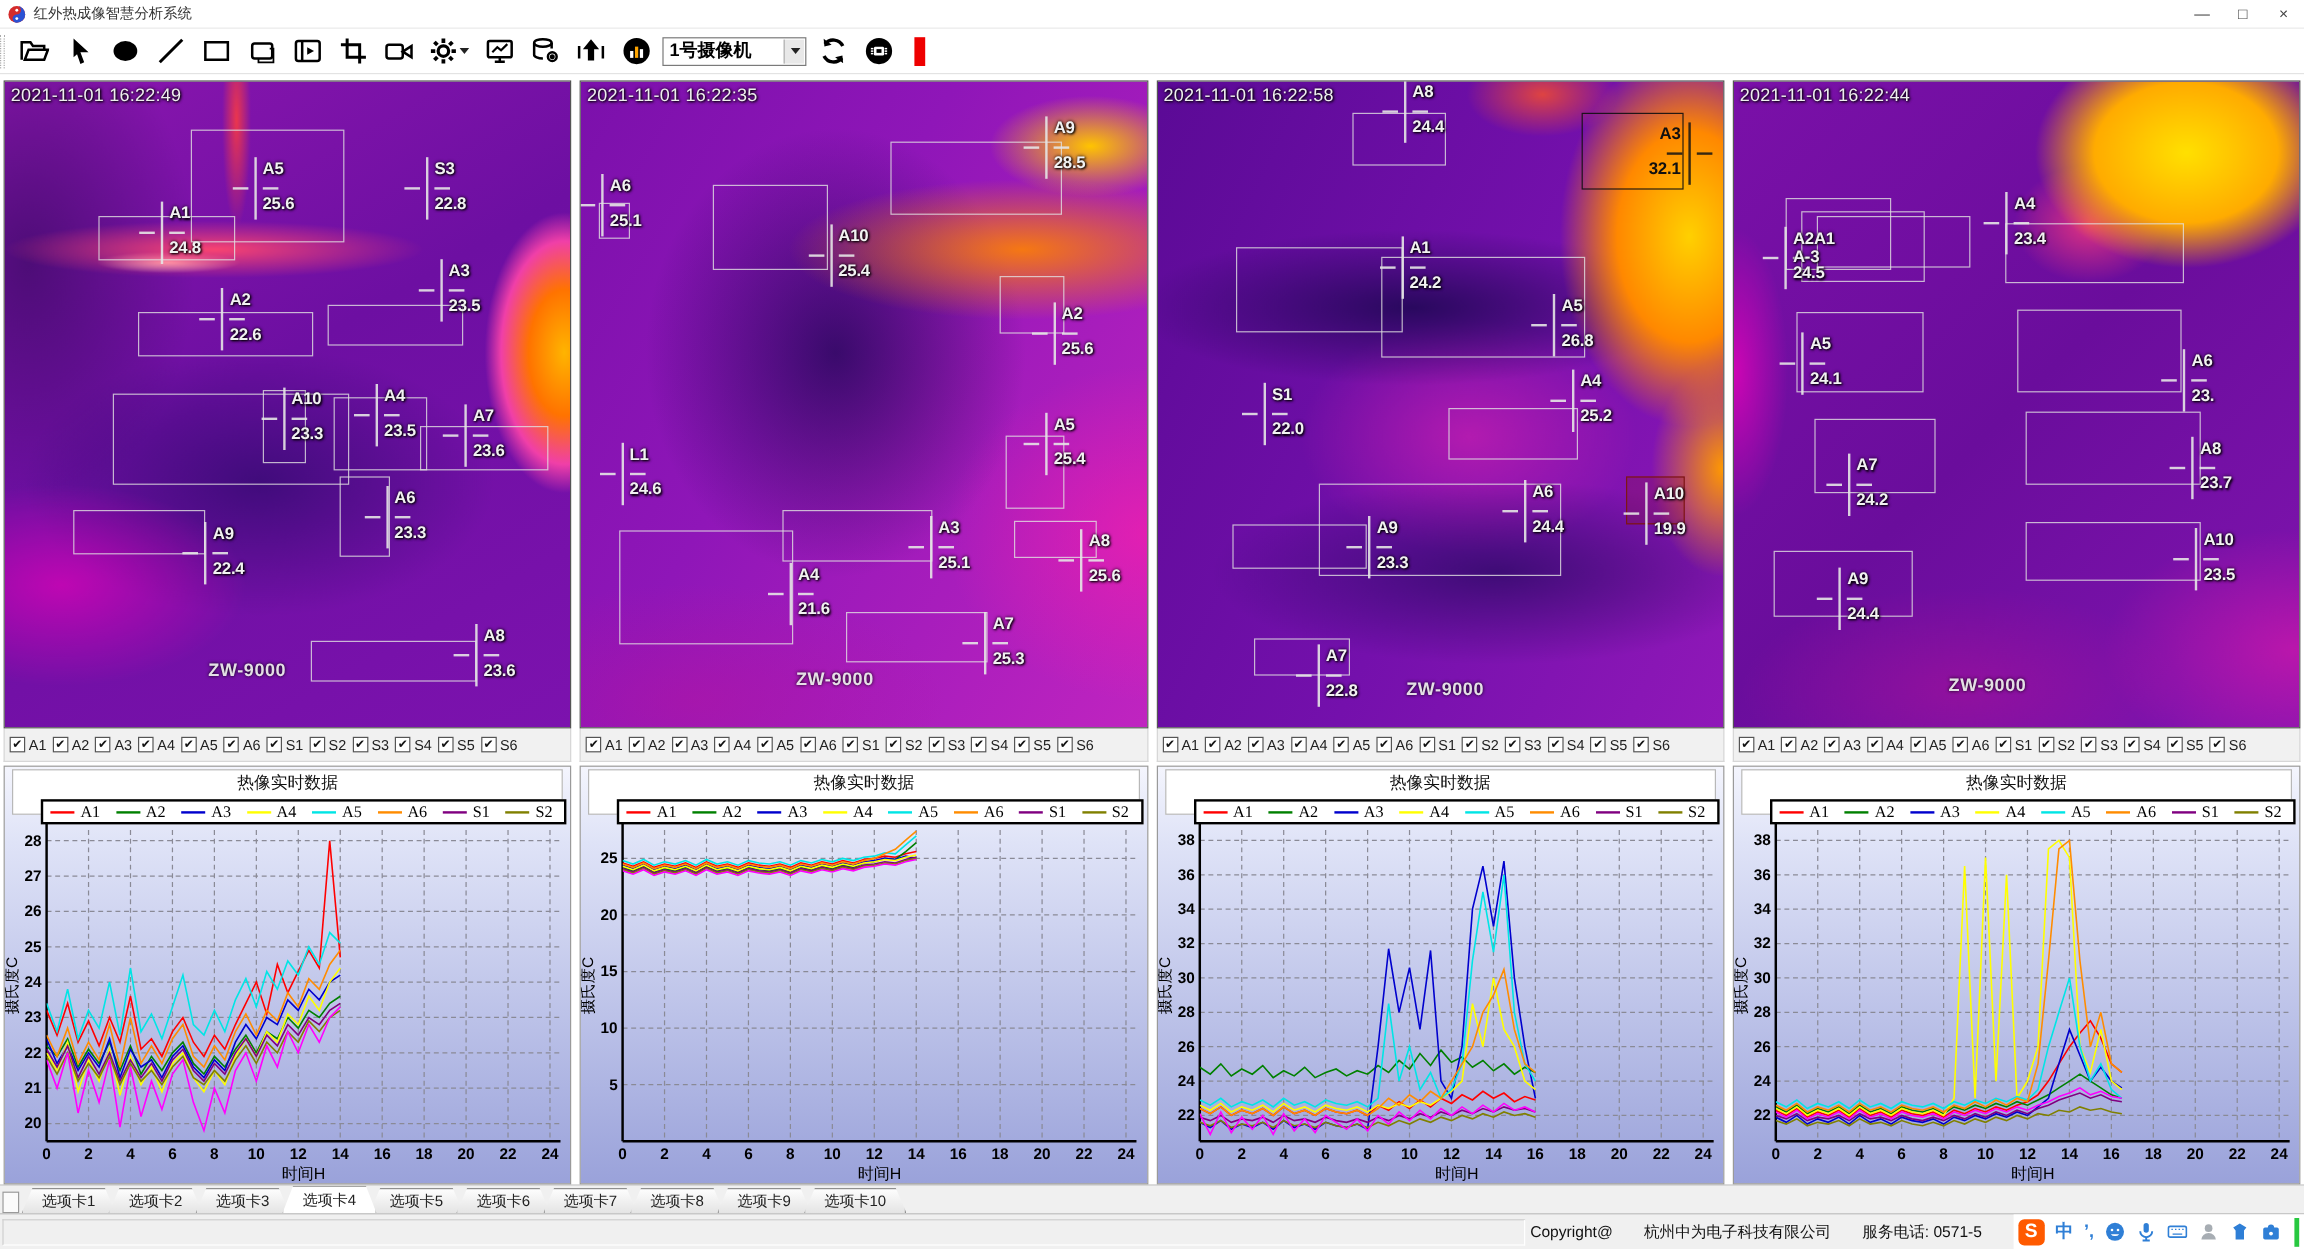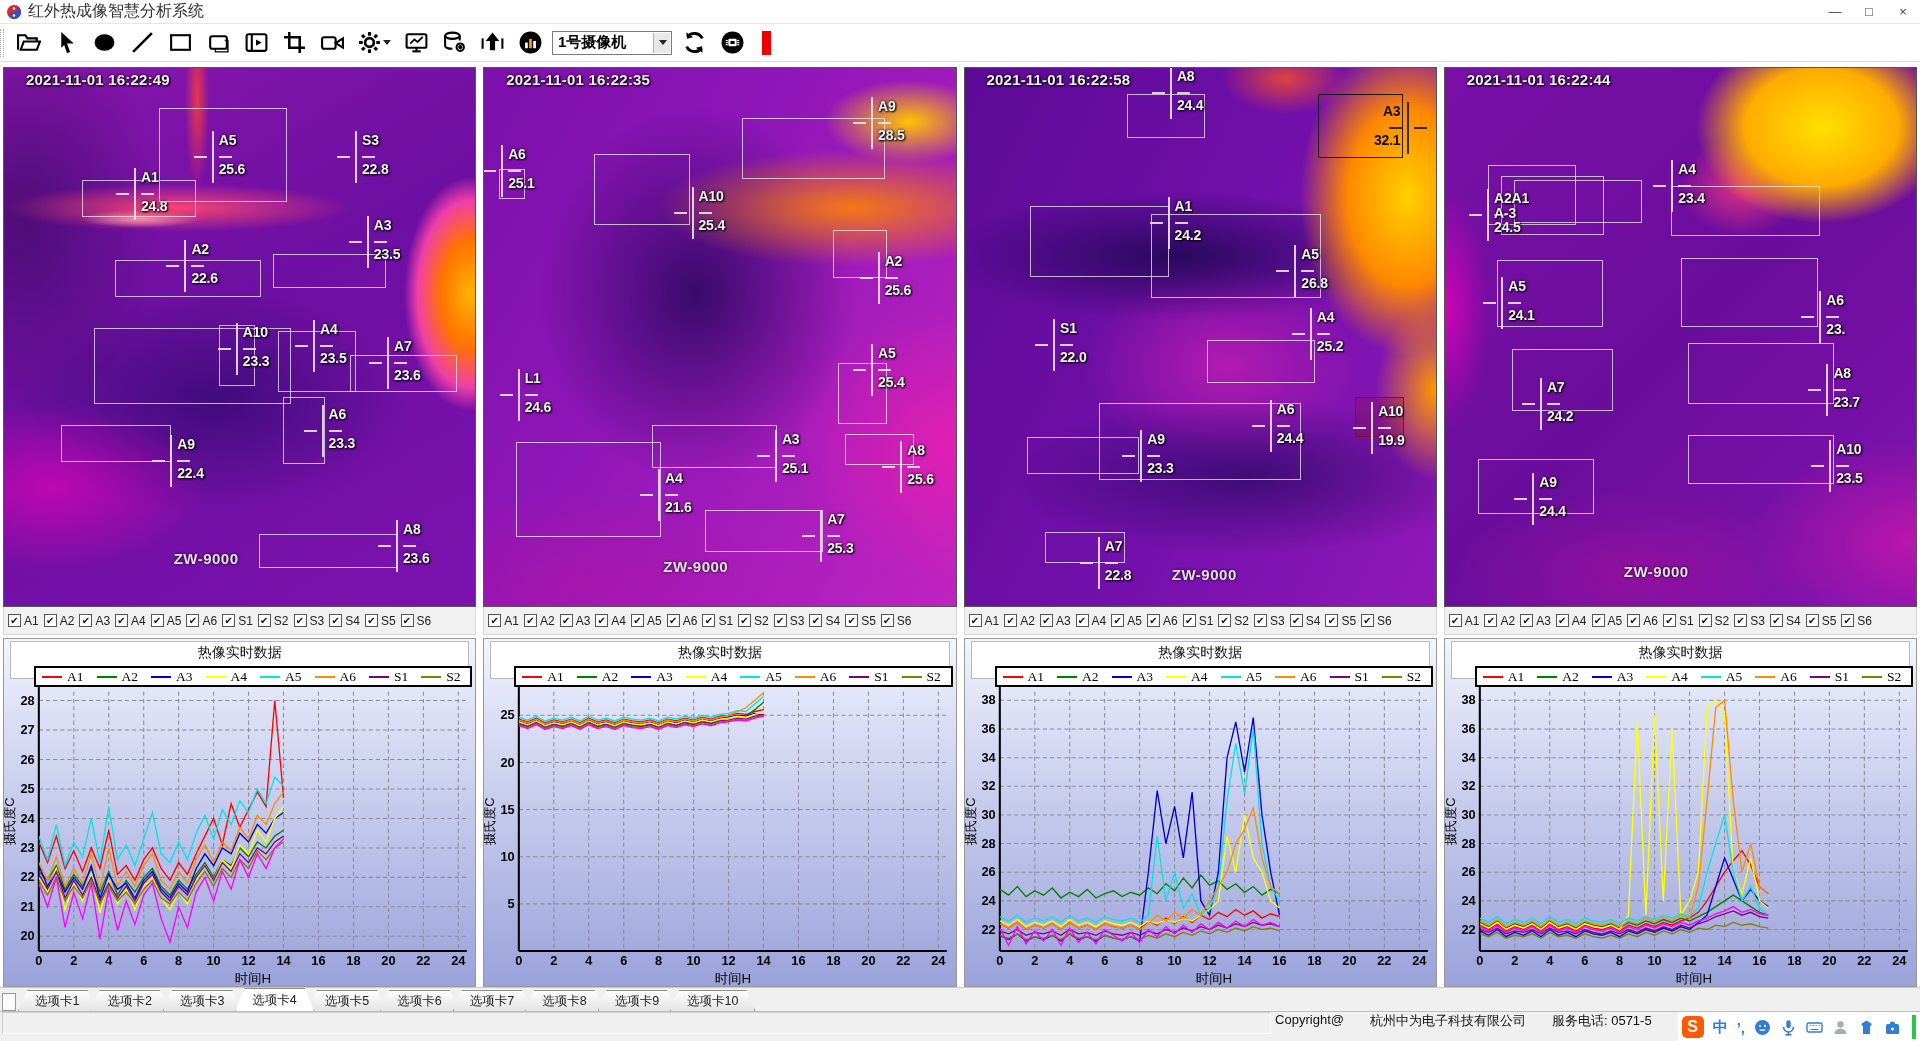--- a/index.html
+++ b/index.html
@@ -3,21 +3,21 @@
 <meta charset="utf-8">
 <style>
   * { margin:0; padding:0; box-sizing:border-box; }
   html,body { width:1920px; height:1041px; overflow:hidden; background:#fff;
     font-family:"Liberation Sans","DejaVu Sans",sans-serif; }
   body { display:flex; flex-direction:column; position:relative; }
 
   
   .titlebar { height:24px; background:#fff; display:flex; align-items:center; border-bottom:1px solid #e6e6e6; }
   .titlebar .logo { width:16px; height:16px; margin:0 6px 0 6px; }
-  .titlebar .ttext { font-size:16px; color:#333; }
+  .titlebar .ttext { font-size:12px; color:#333; }
   .titlebar .winbtns { margin-left:auto; display:flex; align-items:center; }
   .winbtn { width:34px; height:22px; display:flex; align-items:center; justify-content:center;
             font-size:13px; color:#444; cursor:default; }
 
   
   .toolbar { height:38px; background:#fff; display:flex; align-items:center; gap:6px;
              border-bottom:1px solid #dcdcdc; }
   .tb-grip { width:4px; height:28px; border-left:1px dotted #aaa; border-right:1px dotted #aaa; margin-right:2px; }
   .tbtn { width:32px; height:32px; display:flex; align-items:center; justify-content:center; }
   .tbtn svg { width:25px; height:25px; }
@@ -60,21 +60,21 @@
     radial-gradient(ellipse 200px 140px at 55% 55%, rgba(255,40,180,0.45), rgba(255,40,180,0) 70%),
     linear-gradient(115deg, #5b0a96 0%, #7410ac 55%, #9018b8 100%); }
   .cam3 { background:
     radial-gradient(ellipse 170px 130px at 80% 11%, #ffe000 0%, #ffab00 45%, rgba(255,171,0,0) 74%),
     radial-gradient(ellipse 90px 70px at 63% 22%, rgba(255,60,120,0.8), rgba(255,60,120,0) 70%),
     radial-gradient(ellipse 60px 160px at 0% 45%, rgba(255,0,190,0.65), rgba(255,0,190,0) 75%),
     radial-gradient(ellipse 220px 140px at 99% 88%, rgba(235,25,170,0.55), rgba(235,25,170,0) 72%),
     radial-gradient(ellipse 260px 120px at 40% 94%, rgba(190,18,150,0.4), rgba(190,18,150,0) 70%),
     linear-gradient(135deg, #7a10a8 0%, #6a0d9c 50%, #8114b0 100%); }
 
-  .timestamp { position:absolute; top:3px; left:22px; font-size:15px; font-weight:700; color:#efefef;
+  .timestamp { position:absolute; top:3px; left:5px; font-size:15px; font-weight:400; color:#efefef;
                text-shadow:0 0 3px #000, 1px 1px 2px #000; letter-spacing:0.2px; }
   .watermark { position:absolute; font-size:15px; font-weight:700; color:rgba(242,242,242,0.92);
                text-shadow:0 0 3px #000; letter-spacing:0.5px; }
   .abox { position:absolute; border:1px solid rgba(225,225,225,0.8); }
   .abox.dark { border-color:rgba(15,15,15,0.9); }
   .abox.red  { border-color:#7e1515; background:rgba(140,20,20,0.22); }
   .ann { position:absolute; width:0; height:0; }
   .ann i { display:block; }
   .ann .vl { position:absolute; left:-1px; top:-26px; width:2px; height:52px; background:rgba(230,230,230,0.9); }
   .ann .hl { position:absolute; top:-1px; height:2px; width:13px; background:rgba(230,230,230,0.9); }
@@ -115,21 +115,21 @@
 
   
   .tabstrip { height:24px; background:#f0f0f0; border-top:1px solid #c8c8c8; display:flex; align-items:flex-end; padding-left:2px; }
   .tabstub { width:14px; height:18px; background:#fbfbfb; border:1px solid #9a9a9a; margin-right:2px; }
   .tab { height:21px; padding:0 16px; margin-right:-6px; display:flex; align-items:center; font-size:12.5px; color:#222;
          background:linear-gradient(#fdfdfd,#e4e4e4); border:1px solid #8f8f8f; border-bottom:none;
          clip-path:polygon(9px 0, calc(100% - 9px) 0, 100% 100%, 0 100%); }
   .tab.active { background:#fff; height:23px; z-index:2; }
 
   
-  .statusbar { height:30px; background:#f0f0f0; border-top:1px solid #bdbdbd; display:flex; }
+  .statusbar { height:30px; background:#f0f0f0; border-top:1px solid #bdbdbd; display:flex; align-items:center; }
   .sb-left { flex:1; height:22px; margin:0 4px 0 2px; border:1px solid; border-color:#cfcfcf #ffffff #ffffff #cfcfcf; }
   .sb-text { font-size:13px; color:#111; margin-right:26px; white-space:nowrap; }
   .ime { display:flex; align-items:center; background:#fff; height:30px; padding:0 4px; gap:9px; }
   .sogou { width:22px; height:22px; background:#ff5a00; border-radius:5px; color:#fff; font-weight:700;
            font-size:16px; display:flex; align-items:center; justify-content:center; }
   .imeg { color:#2f7fd6; font-size:15px; font-weight:700; }
   .ime svg { width:17px; height:17px; }
   .caretbar { width:4px; height:24px; background:#28c840; margin-left:2px; }
 </style>
 </head>

